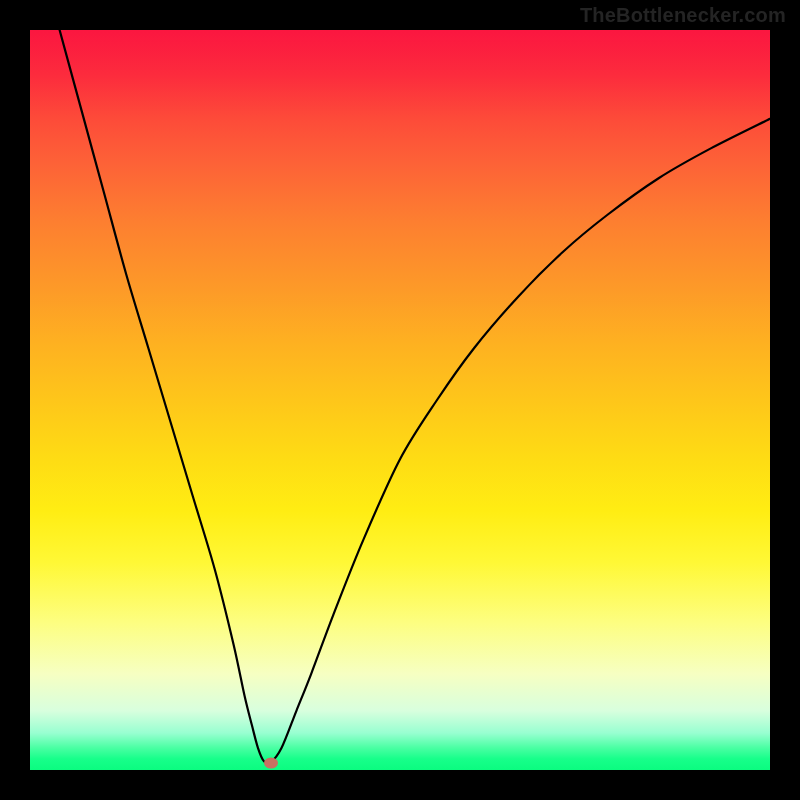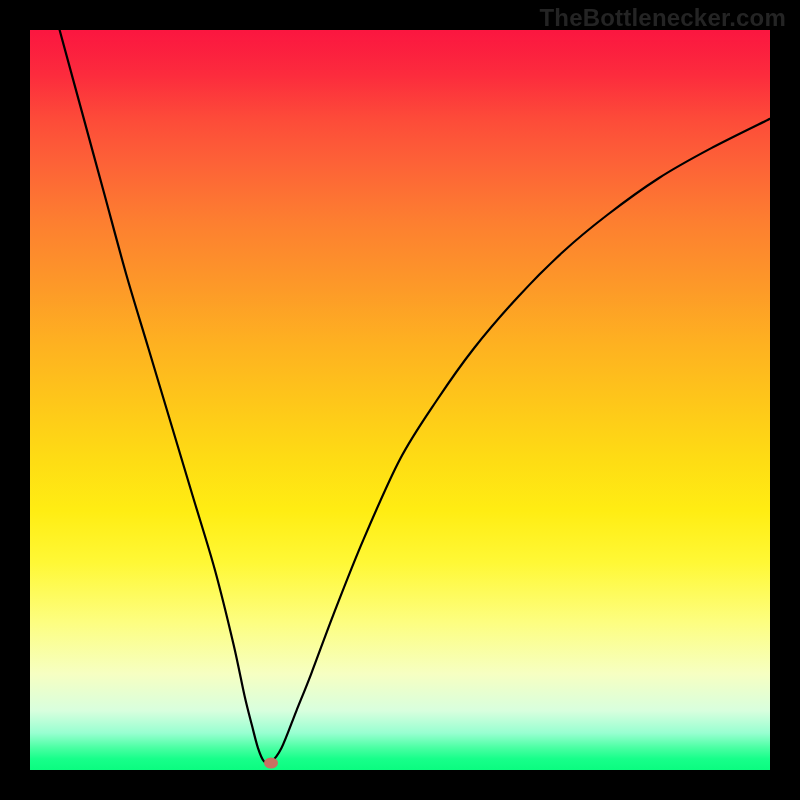--- a/index.html
+++ b/index.html
@@ -8,21 +8,21 @@
     height: 800px;
     background: #000;
     position: relative;
     overflow: hidden;
   }
   .watermark {
     position: absolute;
     top: 4px;
     right: 14px;
     font-family: Arial, sans-serif;
-    font-size: 24px;
+    font-size: 20px;
     color: #242424;
     font-weight: bold;
     letter-spacing: 0.2px;
     z-index: 10;
   }
   .chart-area {
     position: absolute;
     left: 30px;
     top: 30px;
     width: 740px;

